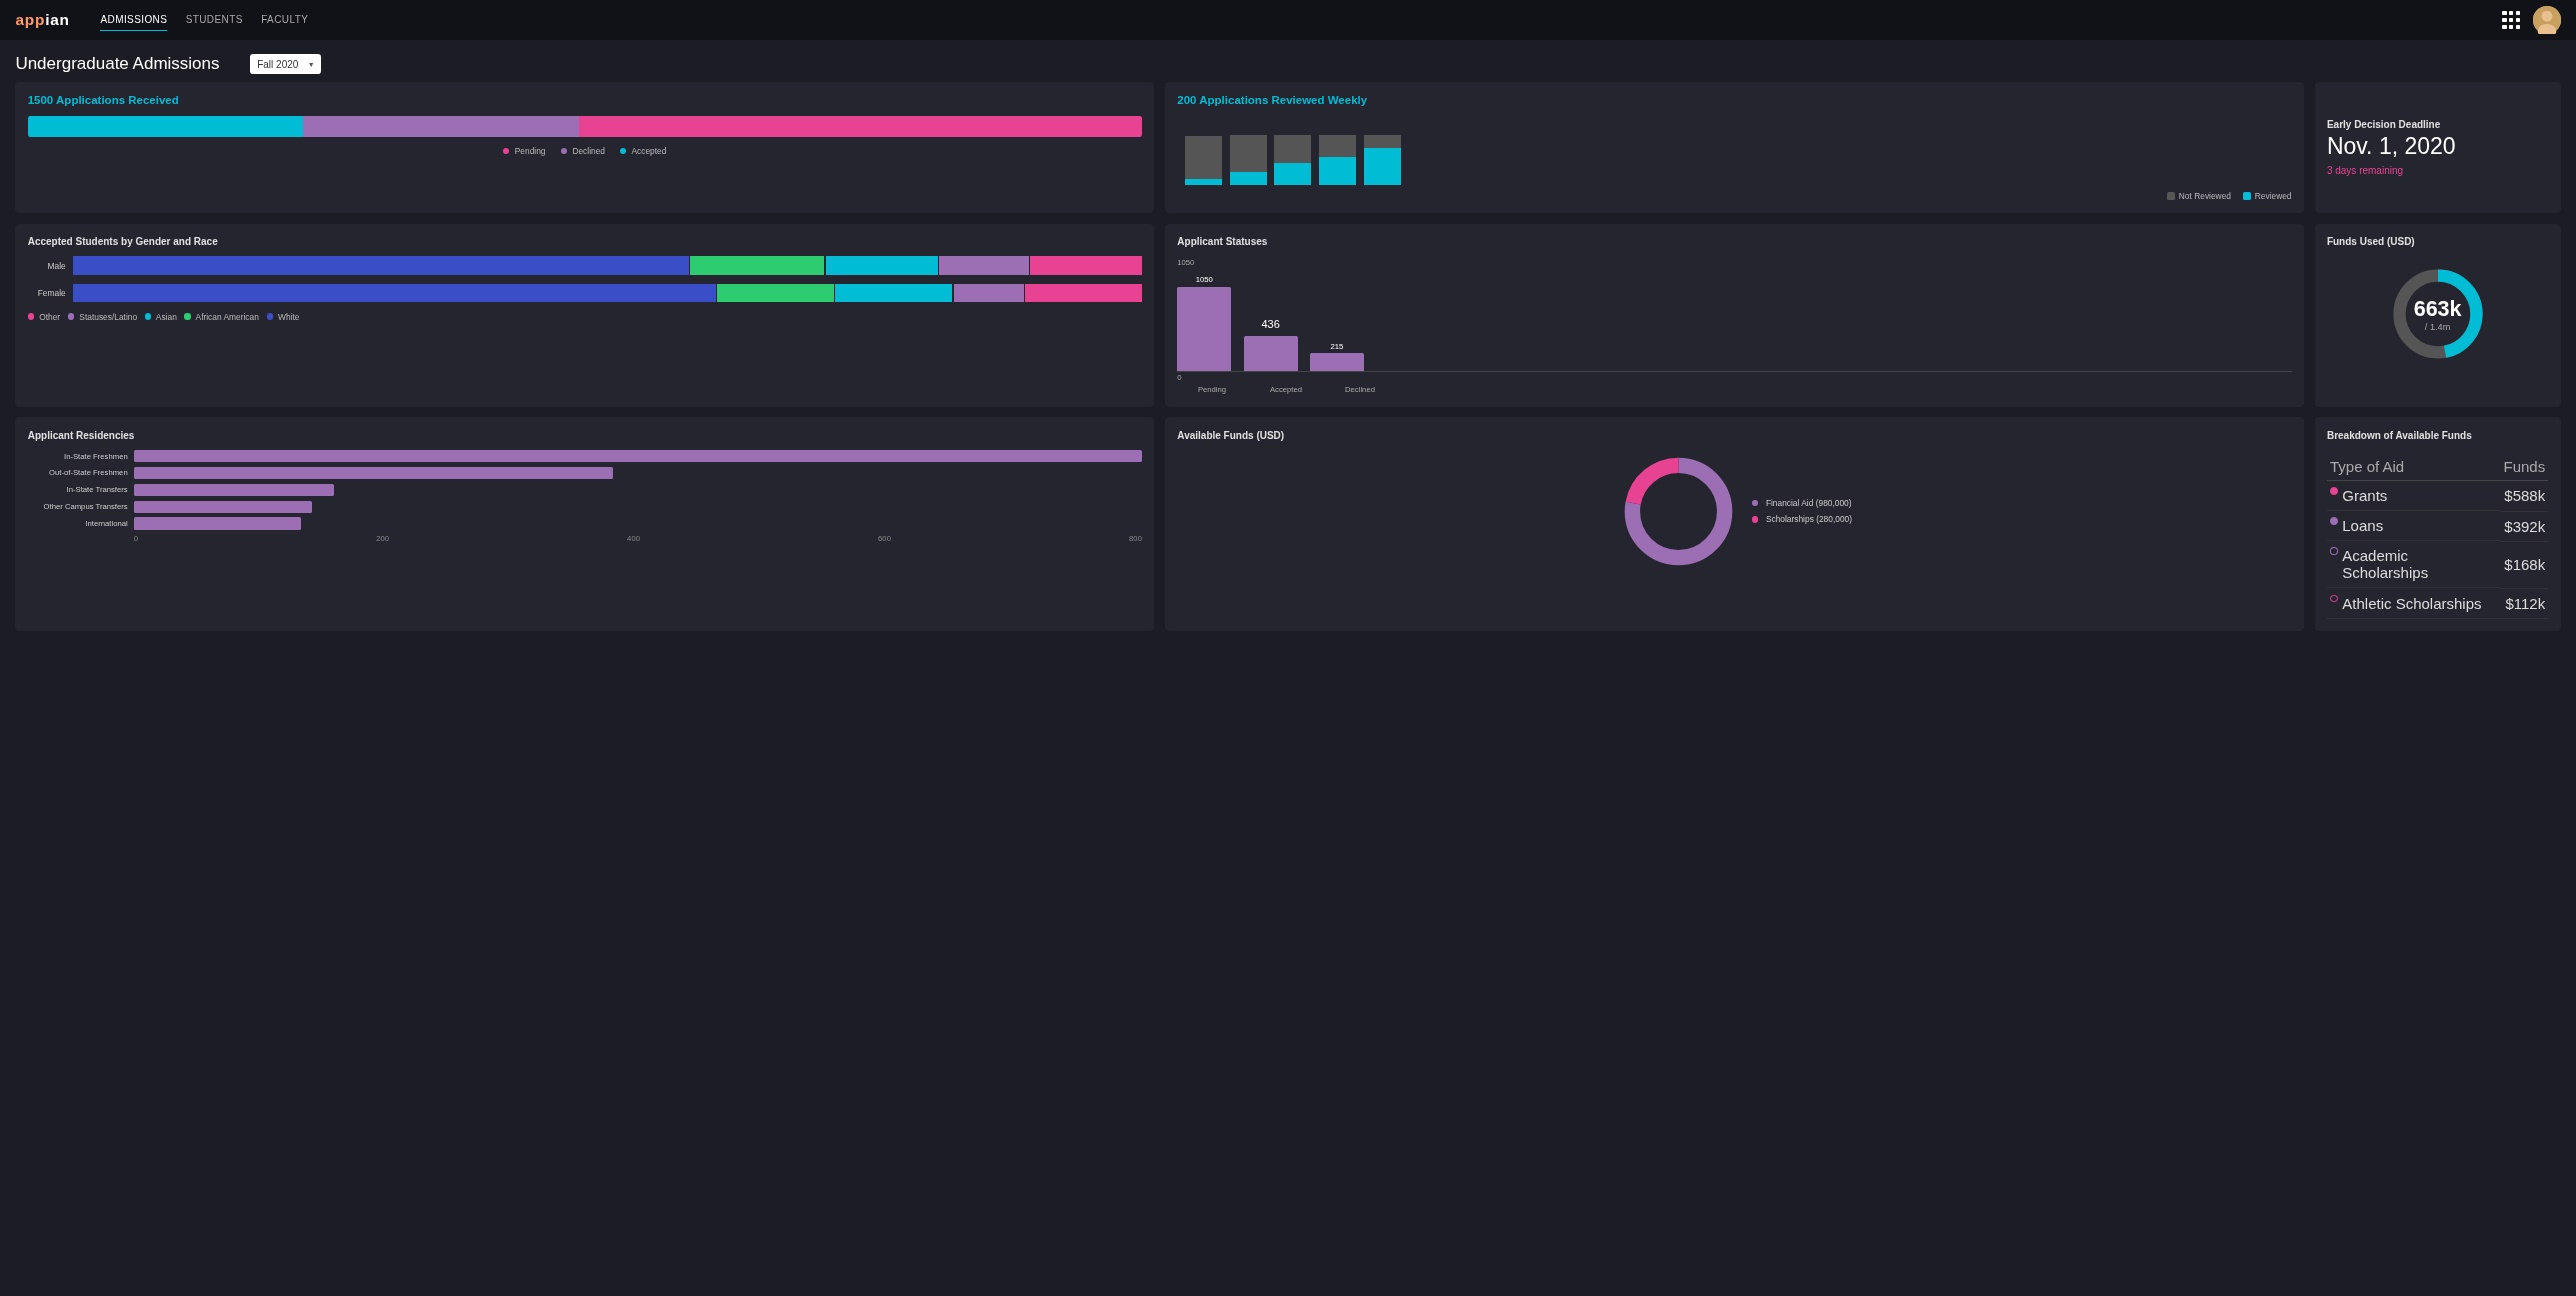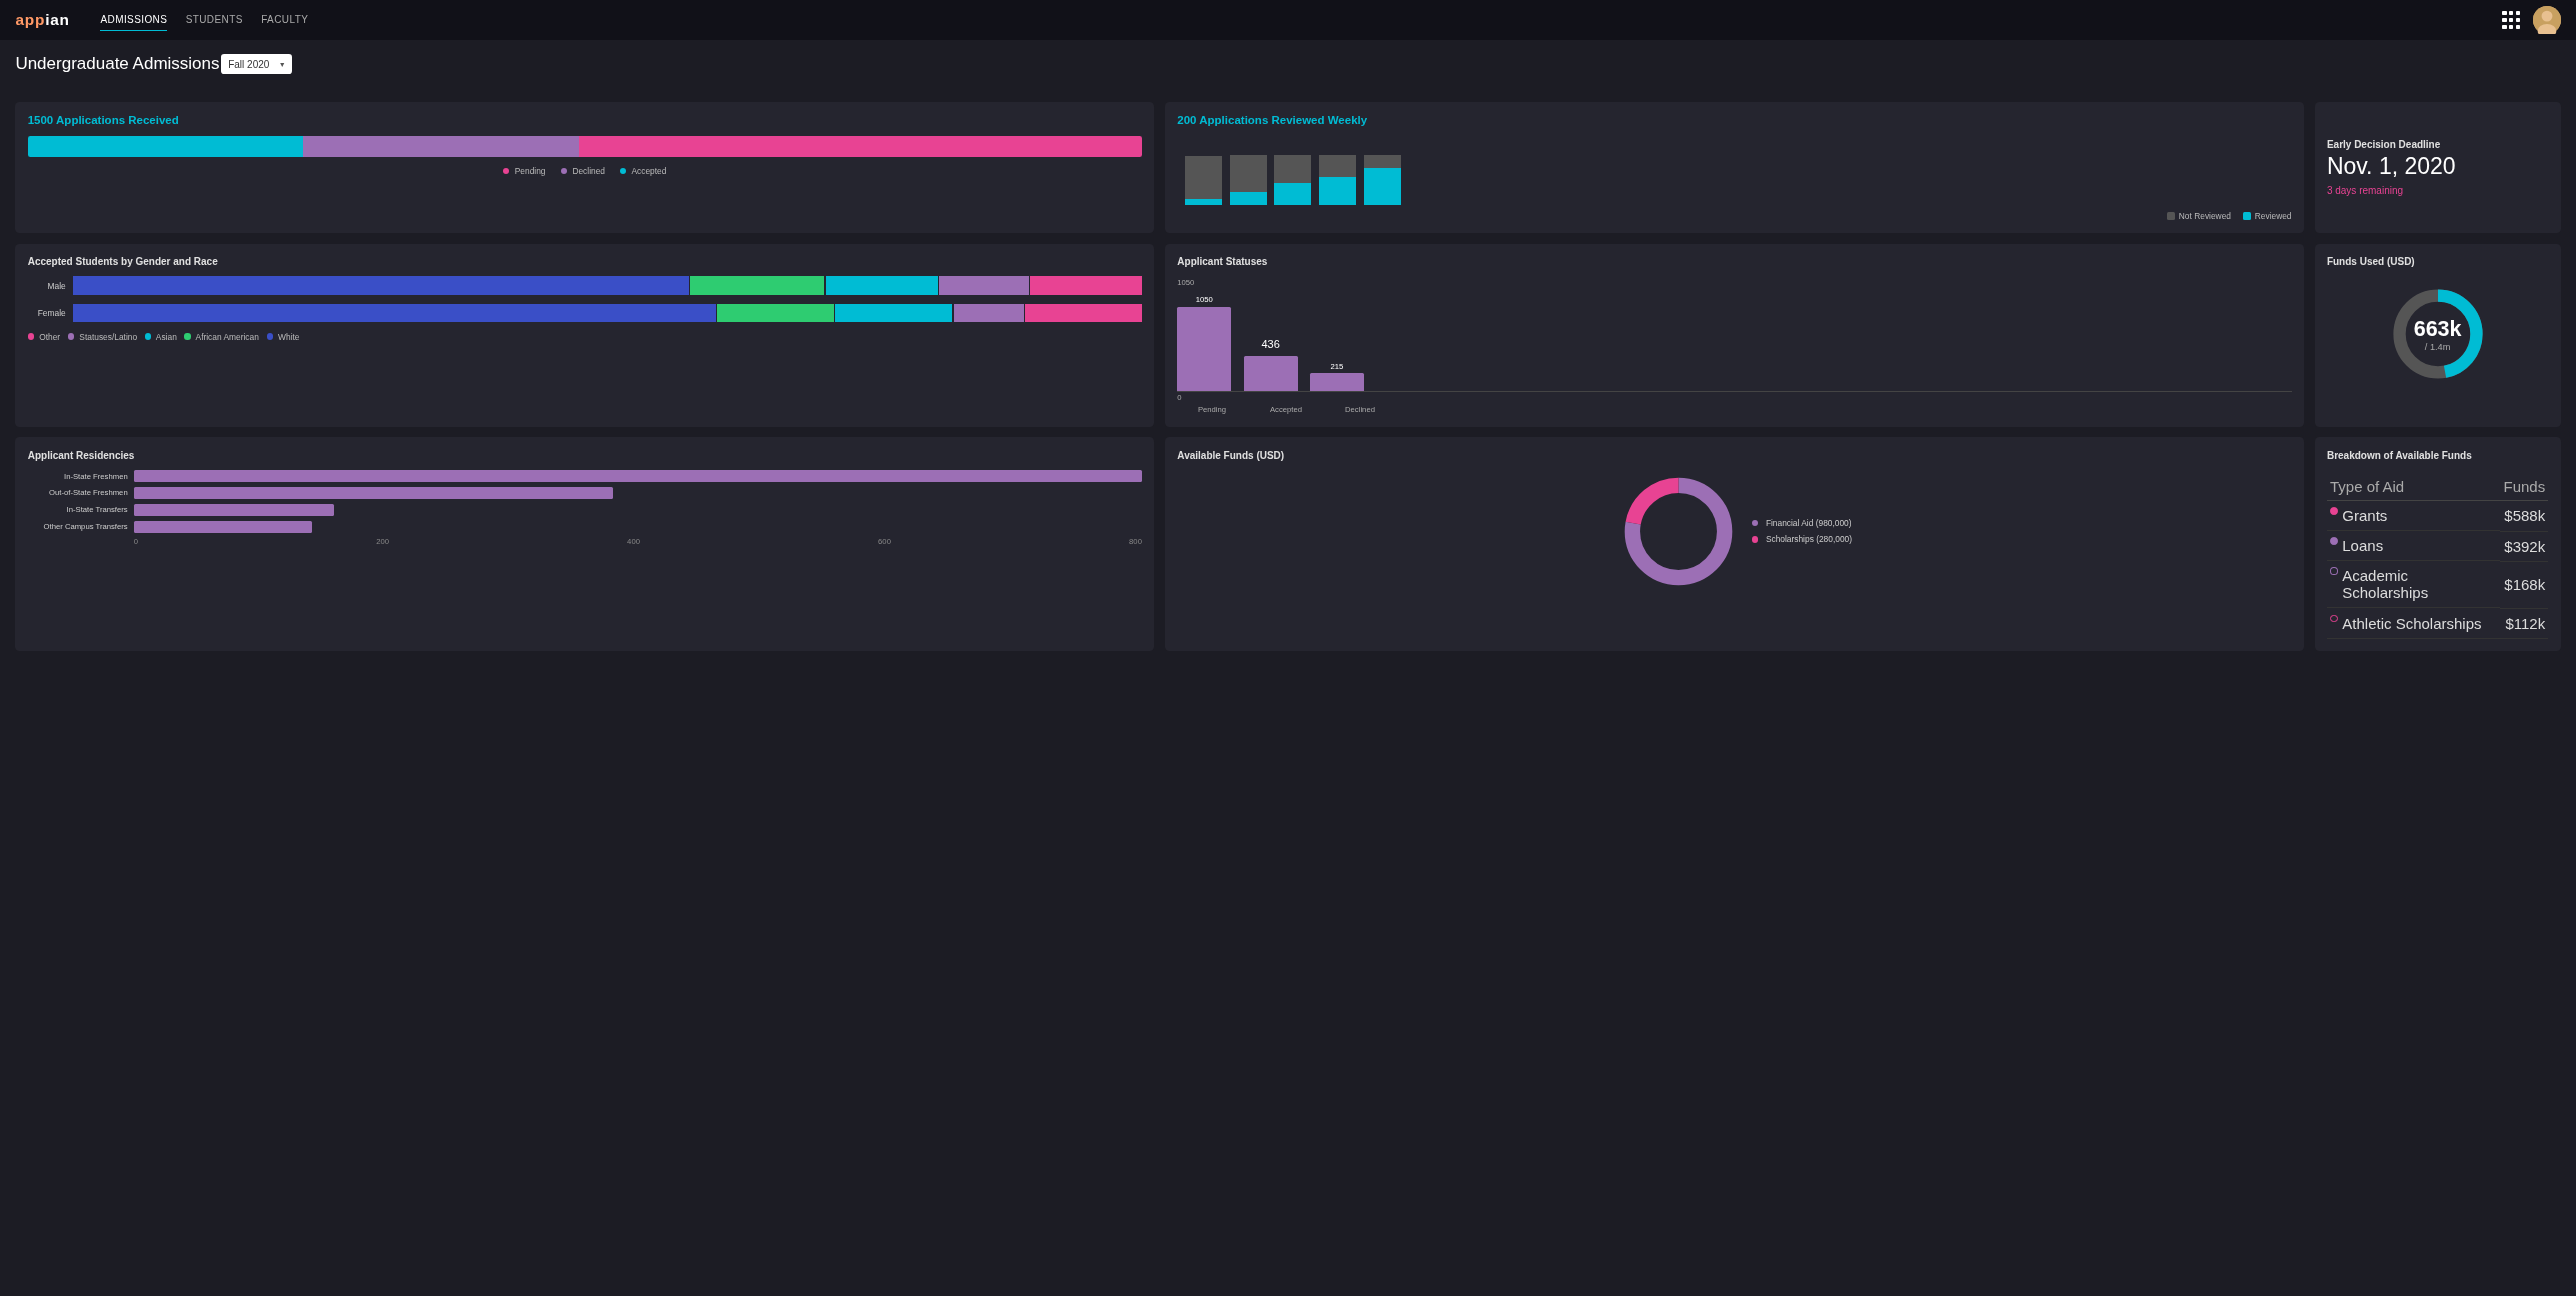--- a/index.html
+++ b/index.html
@@ -48,21 +48,21 @@
     
     .avatar-placeholder {
       width: 28px; height: 28px; border-radius: 50%;
       background: linear-gradient(135deg, #c8a060, #e8c090);
       display: flex; align-items: center; justify-content: center;
       font-size: 10.8px; color: #fff; font-weight: 600;
     }
 
     
     .page { padding: 14px 15.4px; }
-    .page-header { display: flex; align-items: flex-end; gap: 1px; margin-bottom: 28px; }
+    .page-header { display: flex; align-items: flex-end; gap: 30px; margin-bottom: 8px; }
     .page-title { font-size: 17px; font-weight: 400; color: #fff; }
     .semester-select {
       background: #fff;
       color: #333;
       border: none;
       border-radius: 3.1px;
       padding: 4.6px 21.5px 4.6px 7.7px;
       font-size: 10px;
       font-weight: 500;
       cursor: pointer;
@@ -401,20 +401,24 @@
           <div class="res-label">Out-of-State Freshmen</div>
           <div class="res-bar" style="width:43%;"></div>
         </div>
         <div class="res-row">
           <div class="res-label">In-State Transfers</div>
           <div class="res-bar" style="width:18%;"></div>
         </div>
         <div class="res-row">
           <div class="res-label">Other Campus Transfers</div>
           <div class="res-bar" style="width:16%;"></div>
+        </div>
+        <div class="res-row">
+          <div class="res-label">International</div>
+          <div class="res-bar" style="width:15%;"></div>
         </div>
       </div>
       <div class="res-x-axis">
         <span>0</span>
         <span>200</span>
         <span>400</span>
         <span>600</span>
         <span>800</span>
       </div>
     </div>

